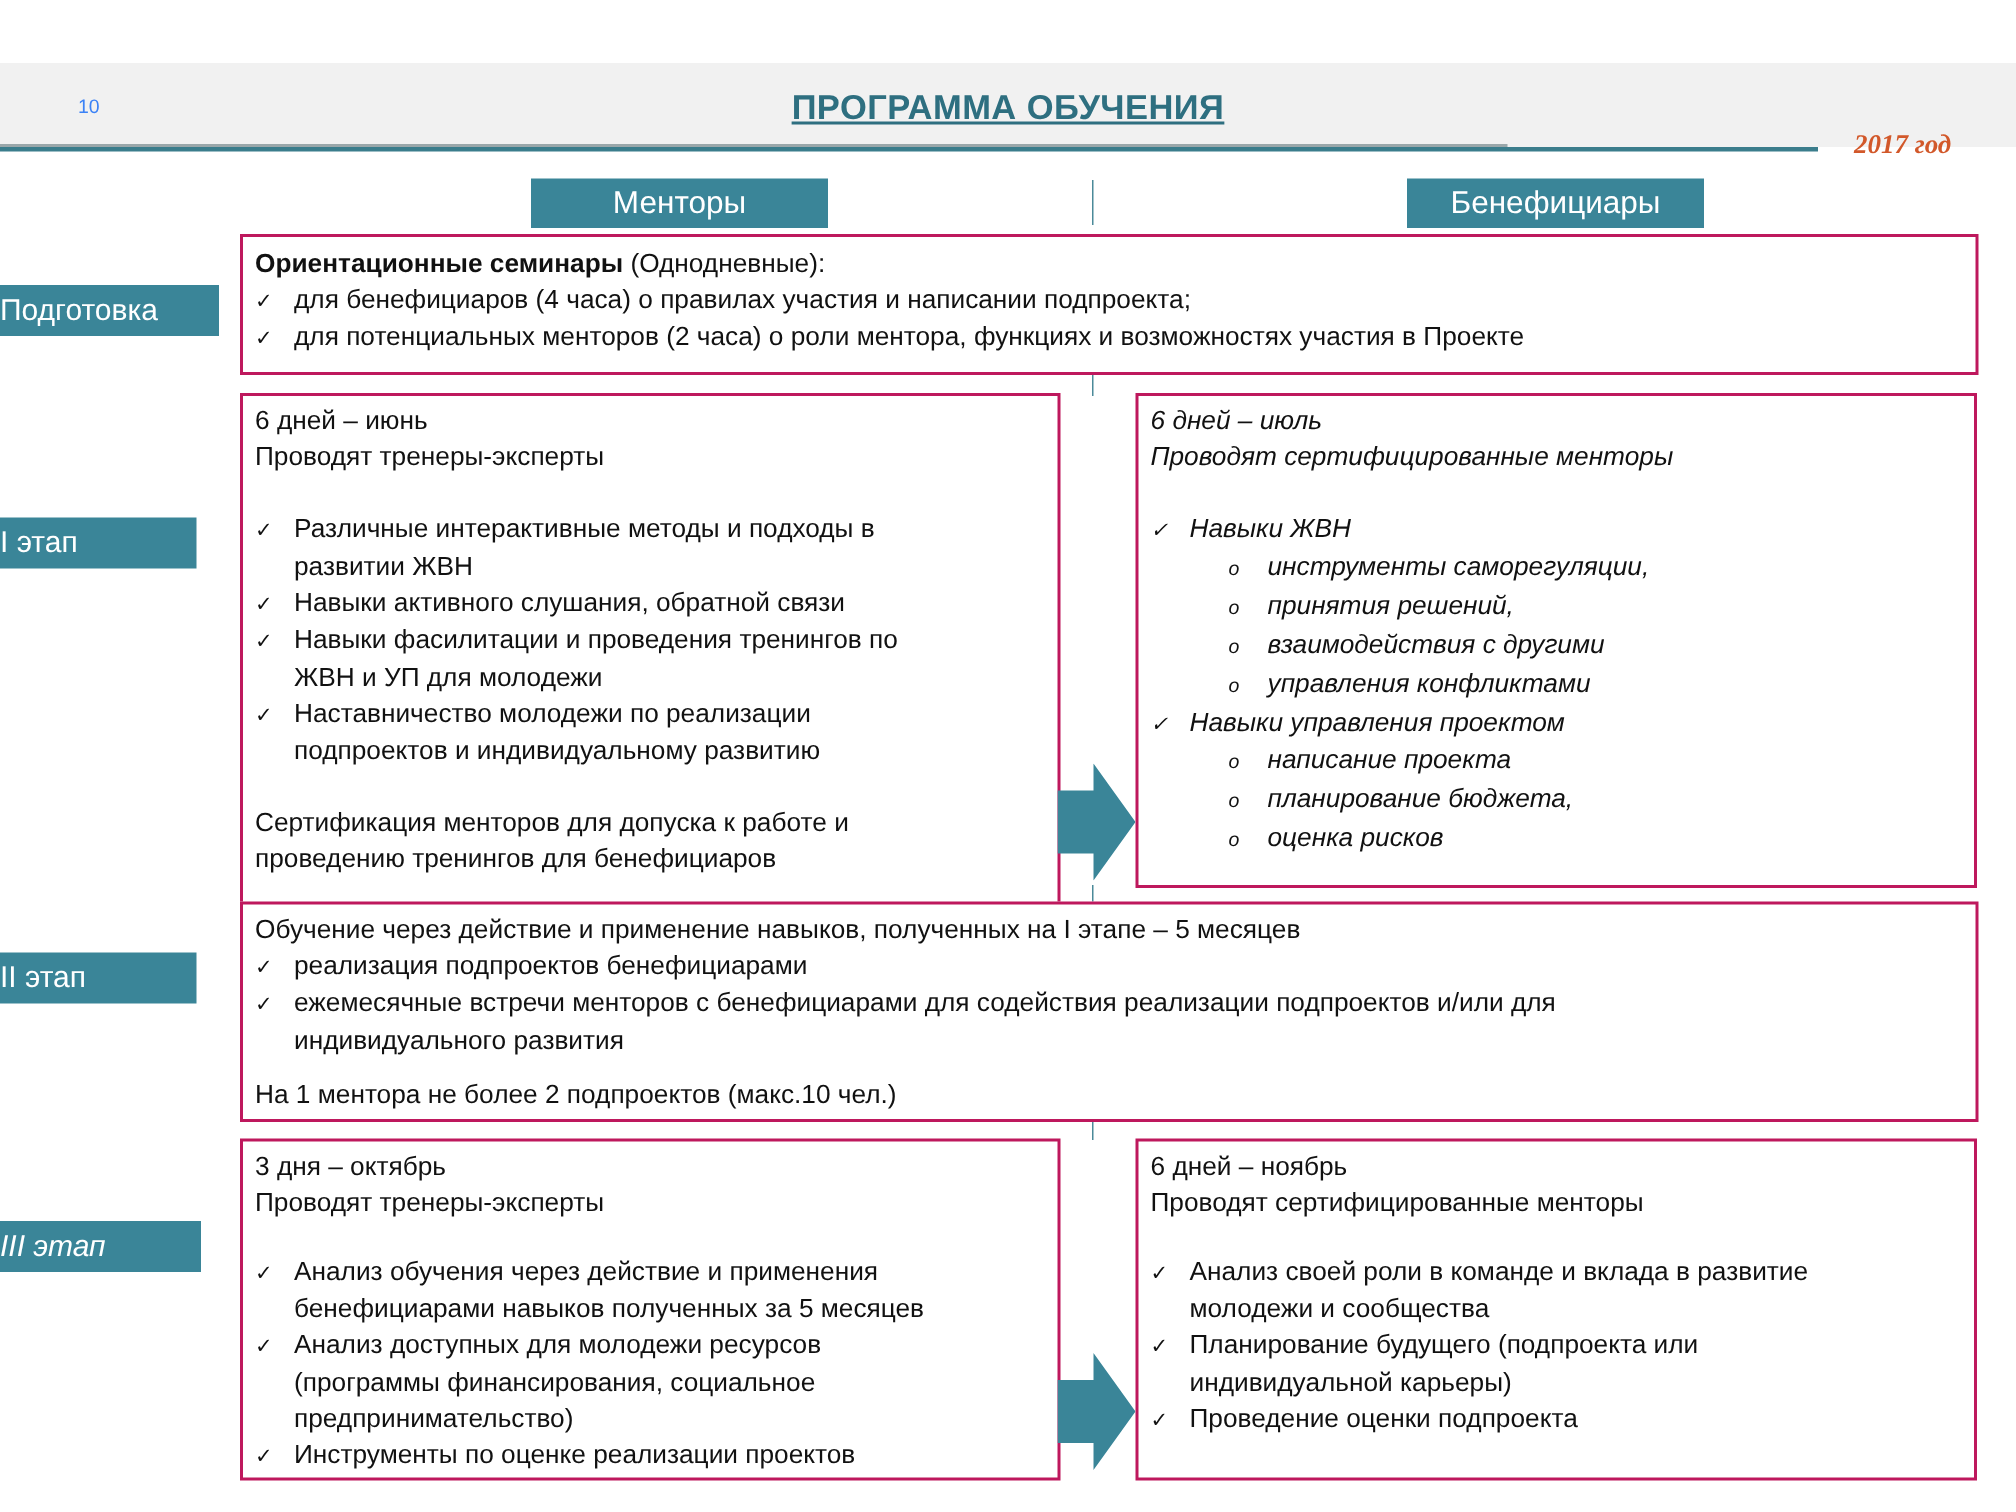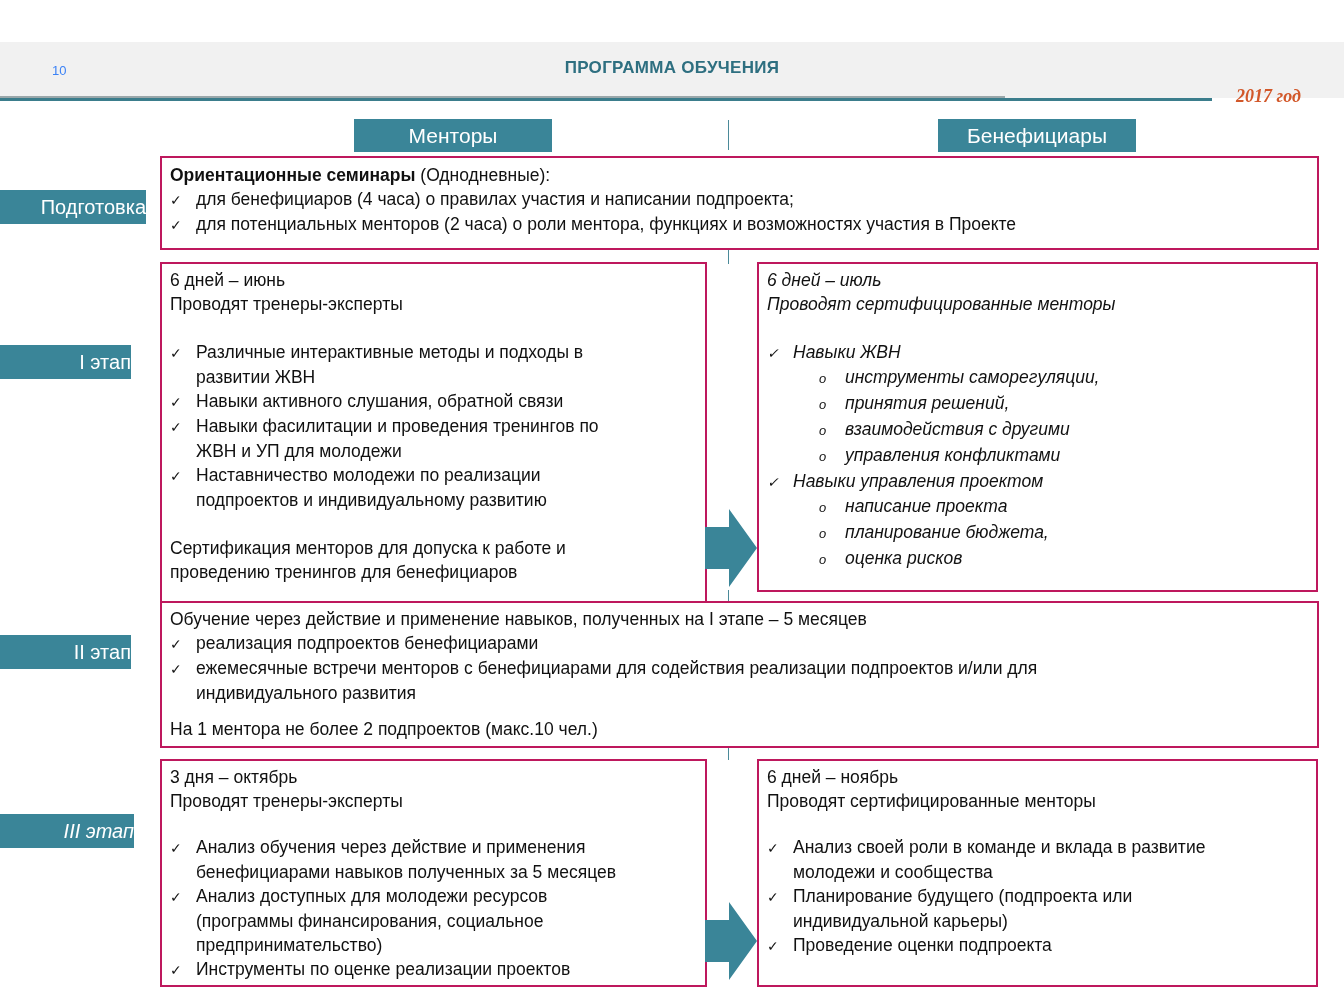--- a/index.html
+++ b/index.html
@@ -9,36 +9,36 @@
     font-family: "Liberation Sans", sans-serif;
     color: #111;
   }
   .abs { position: absolute; }
   .header-band {
     left: 0; top: 42px; width: 1344px; height: 56px; background: #f1f1f1;
   }
   .page-num { left: 52px; top: 63px; font-size: 13px; color: #3b82f6; }
   .title {
     left: 0; width: 1344px; top: 58px; text-align: center;
-    font-size: 17px; font-weight: bold; color: #2e6f80; letter-spacing: 0.3px;
+    font-size: 23px; font-weight: bold; color: #2e6f80; letter-spacing: 0.3px; text-decoration: underline;
   }
   .rule-light { left: 0; top: 96px; width: 1005px; height: 2px; background: #9aa7aa; }
   .rule-dark  { left: 0; top: 98px; width: 1212px; height: 3px; background: #3b7d8c; }
   .year {
     left: 1236px; top: 86px; font-size: 18px; font-weight: bold; font-style: italic;
     color: #d2582a;
     font-family: Liberation Serif, serif;
   }
   .col-head {
     background: #3a8598; color: #ffffff; font-size: 21px; text-align: center;
     height: 33px; line-height: 33px;
   }
   .divider { background: #4b8a99; width: 1px; }
   .stage-label {
-    background: #3a8598; color: #fff; font-size: 20px; text-align: right;
+    background: #3a8598; color: #fff; font-size: 20px; text-align: left;
     height: 34px; line-height: 34px; left: 0;
   }
   .box {
     border: 2px solid #be185d; background: #fff; box-sizing: border-box;
     font-size: 17.5px; line-height: 24px; padding: 4px 8px;
   }
   .box .row { white-space: nowrap; }
   .chk { display: inline-block; width: 26px; font-size: 14px; }
   .indent { padding-left: 26px; }
   .sub { padding-left: 52px; }

